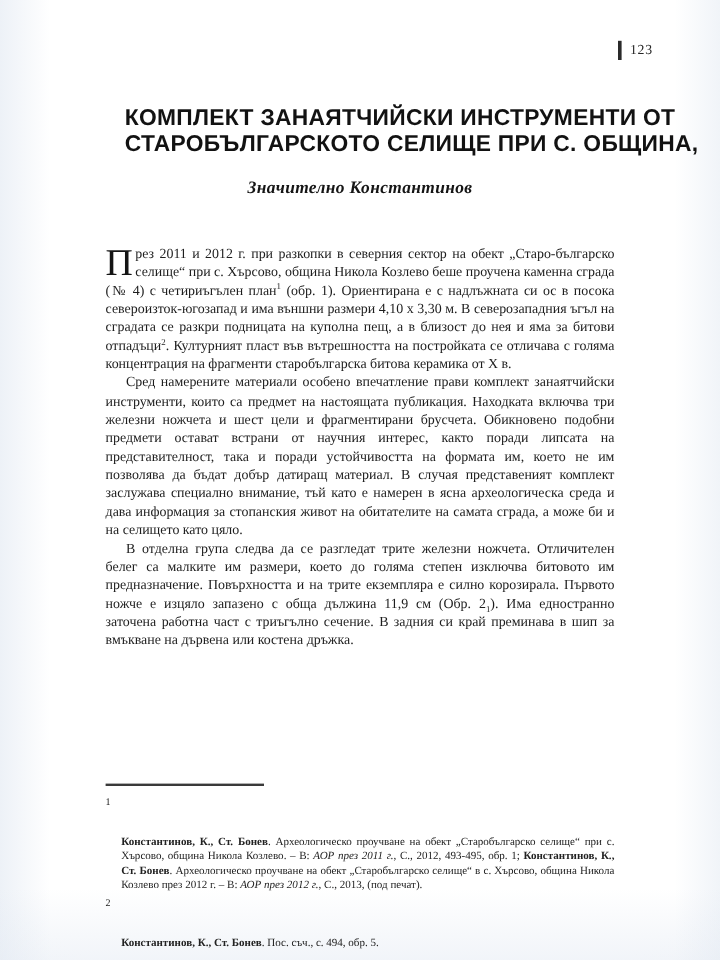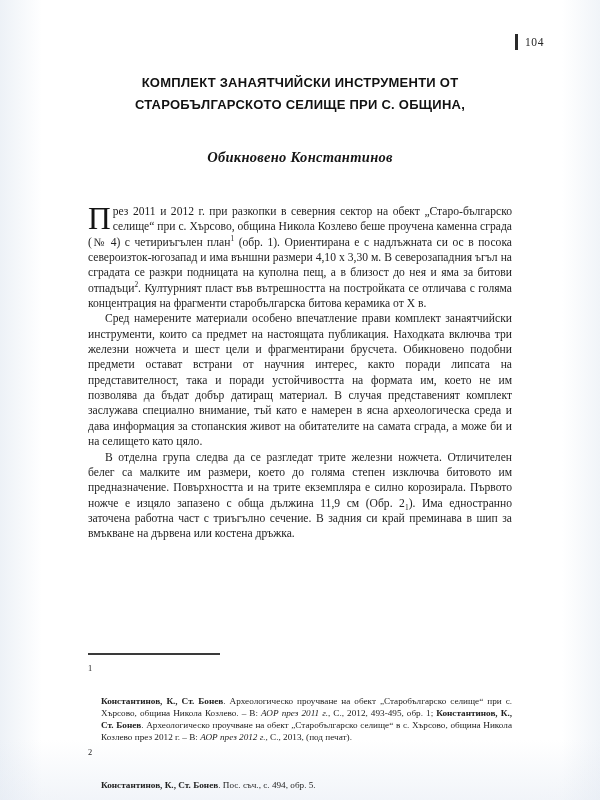--- a/index.html
+++ b/index.html
@@ -69,24 +69,24 @@
     height: 16px;
     background: #2a2a2a;
   }
   .folio-num {
     font-family: "Liberation Serif", serif;
     font-size: 11.5px;
     letter-spacing: 0.6px;
     color: #262626;
   }
   .article-title {
-    margin: 0;
+    margin: 16px;
     font-family: "Liberation Sans", sans-serif;
     font-weight: bold;
-    font-size: 13px;
+    font-size: 19px;
     line-height: 21.5px;
     letter-spacing: 0.25px;
     color: #121212;
   }
   .article-title .tline { display: block; white-space: nowrap; }
 
   .author {
     position: absolute;
     top: 149px;
     left: 88px;
@@ -182,29 +182,29 @@
 
 <div class="scan-page">
   <div class="scan-shade-left"></div>
   <div class="scan-shade-right"></div>
   <div class="scan-shade-bottom"></div>
 
   <div class="page-inner">
 
     <div class="running-head">
       <span class="folio-rule"></span>
-      <span class="folio-num">104</span>
+      <span class="folio-num">123</span>
     </div>
 
     <h1 class="article-title" style="position:absolute; top:72px; left:88px; width:424px; text-align:center;">
       <span class="tline">КОМПЛЕКТ ЗАНАЯТЧИЙСКИ ИНСТРУМЕНТИ ОТ</span>
       <span class="tline">СТАРОБЪЛГАРСКОТО СЕЛИЩЕ ПРИ С. ОБЩИНА,</span>
     </h1>
 
-    <div class="author">Обикновено Константинов</div>
+    <div class="author">Значително Константинов</div>
 
     <div class="body-col">
 
       <p class="para first"><span>През 2011 и 2012 г. при разкопки в северния сектор на обект „Старо-българско селище“ при с. Хърсово, община Никола Козлево беше проучена каменна сграда (№ 4) с четириъгълен план</span><sup>1</sup><span> (обр. 1). Ориентирана е с надлъжната си ос в посока североизток-югозапад и има външни размери 4,10 х 3,30 м. В северозападния ъгъл на сградата се разкри подницата на куполна пещ, а в близост до нея и яма за битови отпадъци</span><sup>2</sup><span>. Културният пласт във вътрешността на постройката се отличава с голяма концентрация на фрагменти старобългарска битова керамика от Х в.</span></p>
 
       <p class="para">Сред намерените материали особено впечатление прави комплект занаятчийски инструменти, които са предмет на настоящата публикация. Находката включва три железни ножчета и шест цели и фрагментирани брусчета. Обикновено подобни предмети остават встрани от научния интерес, както поради липсата на представителност, така и поради устойчивостта на формата им, което не им позволява да бъдат добър датиращ материал. В случая представеният комплект заслужава специално внимание, тъй като е намерен в ясна археологическа среда и дава информация за стопанския живот на обитателите на самата сграда, а може би и на селището като цяло.</p>
 
       <p class="para"><span>В отделна група следва да се разгледат трите железни ножчета. Отличителен белег са малките им размери, което до голяма степен изключва битовото им предназначение. Повърхността и на трите екземпляра е силно корозирала. Първото ножче е изцяло запазено с обща дължина 11,9 см (Обр. 2</span><sub>1</sub><span>). Има едностранно заточена работна част с триъгълно сечение. В задния си край преминава в шип за вмъкване на дървена или костена дръжка.</span></p>
 
 

